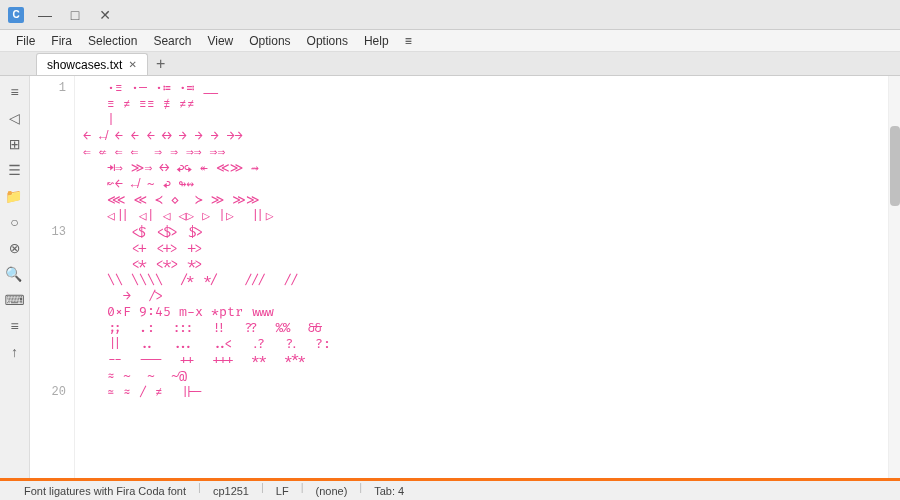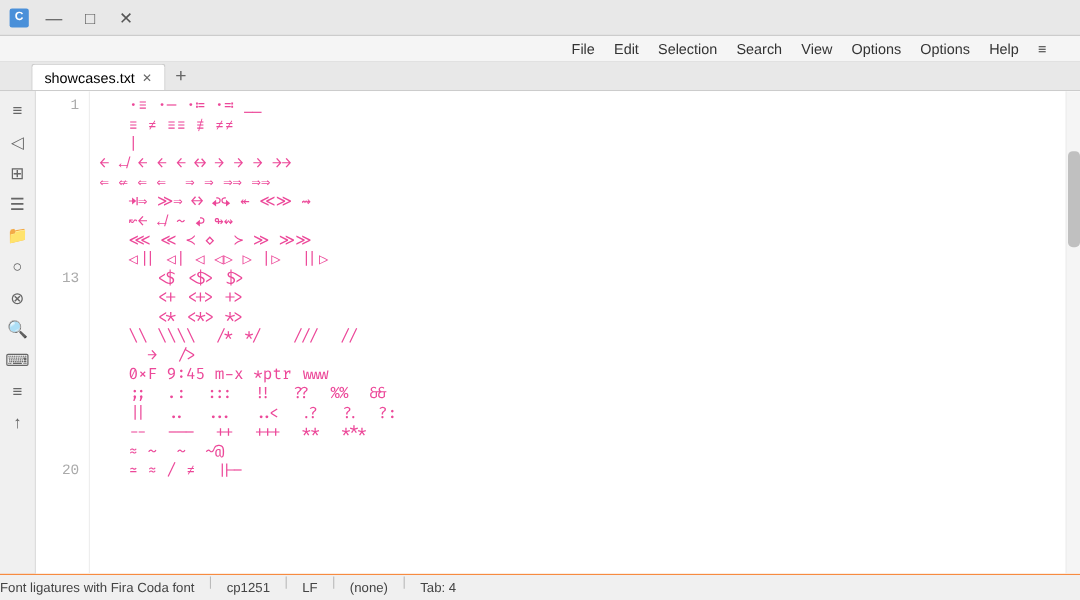--- a/index.html
+++ b/index.html
@@ -36,23 +36,22 @@
       font-size: 14px; color: #555;
       cursor: pointer;
     }
 
     
     #menubar {
       background: #f5f5f5;
       height: 22px;
       display: flex;
       align-items: center;
-      padding: 0 20px;
+      padding: 0 8px;
       border-bottom: 1px solid #ddd;
-      justify-content: flex-end;
     }
     .menu-item {
       padding: 2px 8px;
       font-size: 12px;
       color: #333;
       cursor: pointer;
       border-radius: 2px;
     }
 
     
@@ -158,23 +157,23 @@
       border-radius: 4px;
       position: absolute;
       top: 50px;
       left: 1px;
     }
 
     
     #statusbar {
       background: #f0f0f0;
       height: 22px;
-      border-top: 1px solid #f97316;
-      display: flex;
-      padding: 0 0;
+      border-top: 3px solid #f97316;
+      display: flex;
+      padding: 0 24px;
       font-size: 11px;
       color: #444;
       gap: 12px;
     }
     .status-section {
       display: flex; align-items: center; gap: 4px;
     }
     .status-sep {
       color: #bbb;
     }
@@ -188,32 +187,32 @@
   </div>
   <div class="win-controls">
     <div class="win-btn">—</div>
     <div class="win-btn">□</div>
     <div class="win-btn close">✕</div>
   </div>
 </div>
 
 <div id="menubar">
 <div class="menu-item">File</div>
-    <div class="menu-item">Edit</div>
+    <div class="menu-item">Fira</div>
     <div class="menu-item">Selection</div>
     <div class="menu-item">Search</div>
     <div class="menu-item">View</div>
     <div class="menu-item">Options</div>
     <div class="menu-item">Options</div>
     <div class="menu-item">Help</div>
     <div class="menu-item">≡</div>
   </div>
 
 <div id="tabbar">
-  <div style="display:flex;align-items:flex-start;margin-left:-30px;padding-left:26px;">
+  <div style="display:flex;align-items:flex-start;margin-left:-30px;padding-left:36px;">
     <div class="tab">
       <span>showcases.txt</span>
       <span class="tab-close">✕</span>
     </div>
     <div class="tab-add">+</div>
   </div>
 </div>
 
 <div style="display:flex;flex:1;height:calc(500px - 30px - 22px - 24px - 22px);">
 

